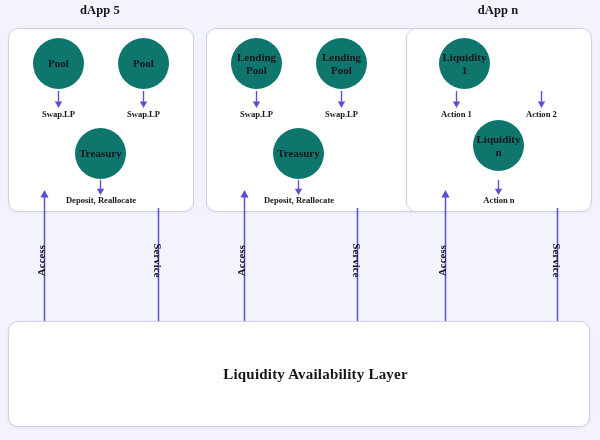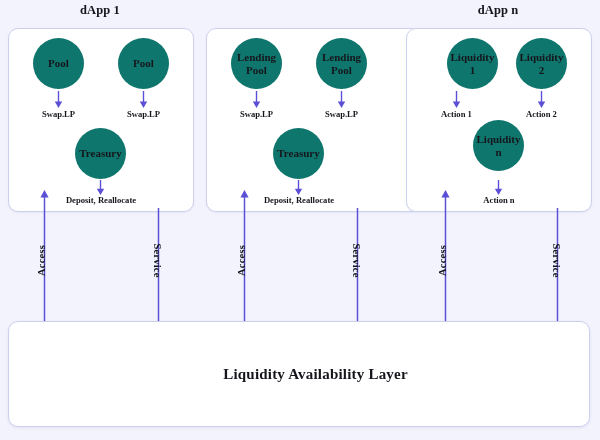--- a/index.html
+++ b/index.html
@@ -116,21 +116,21 @@
     font-weight: 700;
     letter-spacing: .2px;
     color: #15161c;
   }
 </style>
 </head>
 <body>
 
 <div id="stage">
 
-  <div class="dapp-title" style="left:8px;width:184px;">dApp 1</div>
+  <div class="dapp-title" style="left:8px;width:184px;">dApp 5</div>
 
   <div class="dapp-box" style="left:8px;width:184px;">
 
     <div class="node-circle" style="left:24px;top:9px;width:51px;height:51px;">Pool</div>
     <div class="node-circle" style="left:109px;top:9px;width:51px;height:51px;">Pool</div>
 
     <span class="mini-arrow" style="left:44px;top:62px;">
       <svg width="11" height="17" viewBox="0 0 11 17">
         <line x1="5.5" y1="0" x2="5.5" y2="12" stroke="#5b4fd6" stroke-width="1.4"></line>
         <polygon points="5.5,17 1.8,10.5 9.2,10.5" fill="#5b4fd6"></polygon>
@@ -221,22 +221,21 @@
       <line x1="6.5" y1="0" x2="6.5" y2="121" stroke="#5b4fd6" stroke-width="1.5"></line>
       <polygon points="6.5,127 2.4,119.4 10.6,119.4" fill="#5b4fd6"></polygon>
     </svg>
   </span>
   <div class="side-caption down" style="left:339px;top:255px;">Service</div>
 
   <div class="dapp-title" style="left:406px;width:184px;">dApp n</div>
 
   <div class="dapp-box" style="left:406px;width:184px;">
 
-    <div class="node-circle" style="left:40px;top:9px;width:51px;height:51px;">Liquidity 1</div>
-    <div class="node-circle" style="left:109px;top:9px;width:51px;height:51px;">Liquidity 2</div>
+    <div class="node-circle" style="left:32px;top:9px;width:51px;height:51px;">Liquidity 1</div>
 
     <span class="mini-arrow" style="left:44px;top:62px;">
       <svg width="11" height="17" viewBox="0 0 11 17">
         <line x1="5.5" y1="0" x2="5.5" y2="12" stroke="#5b4fd6" stroke-width="1.4"></line>
         <polygon points="5.5,17 1.8,10.5 9.2,10.5" fill="#5b4fd6"></polygon>
       </svg>
     </span>
     <span class="mini-arrow" style="left:129px;top:62px;">
       <svg width="11" height="17" viewBox="0 0 11 17">
         <line x1="5.5" y1="0" x2="5.5" y2="12" stroke="#5b4fd6" stroke-width="1.4"></line>

